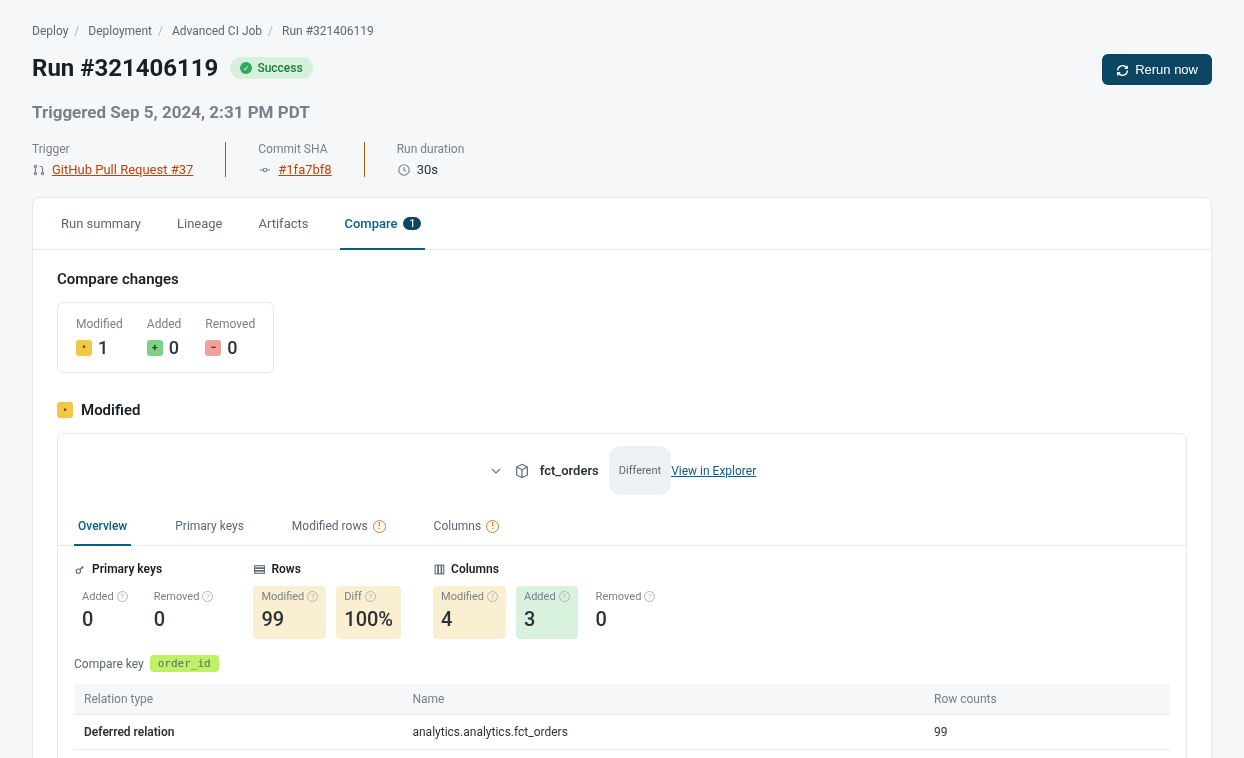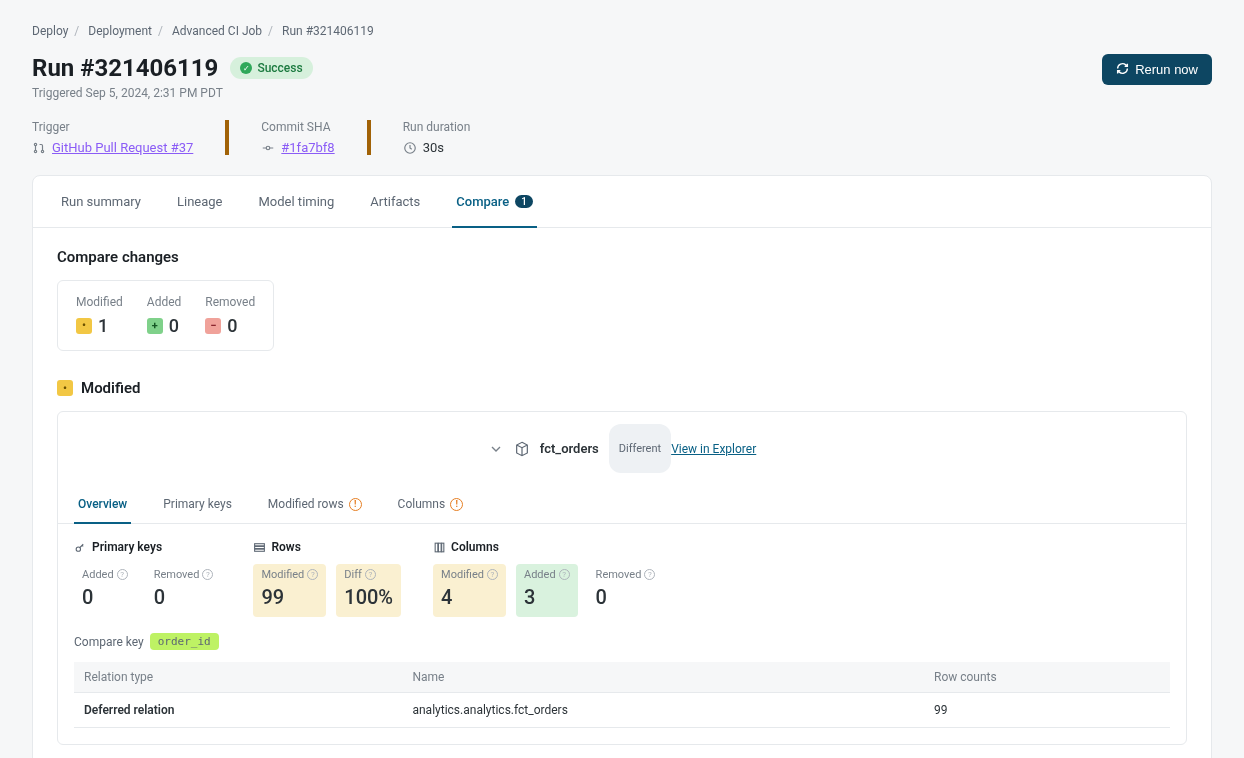--- a/index.html
+++ b/index.html
@@ -9,31 +9,31 @@
 
 .breadcrumb { font-size: 12px; color: #5d6773; margin-bottom: 16px; }
 .breadcrumb a { color: #5d6773; text-decoration: none; }
 .breadcrumb .sep { margin: 0 6px; color: #aeb4bb; }
 
 .header-row { display: flex; justify-content: space-between; align-items: flex-start; margin-bottom: 20px; }
 .title-block { display: flex; align-items: center; gap: 12px; }
 .title-block h1 { font-size: 24px; font-weight: 700; color: #1a1f24; }
 .status-pill { background: #d6f0dc; color: #1b7a3f; font-size: 12px; font-weight: 500; padding: 4px 10px; border-radius: 12px; display: inline-flex; align-items: center; gap: 5px; }
 .status-pill .dot { width: 12px; height: 12px; border-radius: 50%; background: #2fa85a; display:flex; align-items:center; justify-content:center; color:#fff; font-size:8px; }
-.triggered { font-size: 12px; color: #788089; margin-top: 4px; }
-
-.rerun-btn { background: #0d4662; color: #fff; border: none; border-radius: 6px; padding: 8px 14px; font-size: 13px; font-weight: 500; cursor: pointer; display: inline-flex; align-items: flex-start; gap: 6px; }
+.triggered { font-size: 17px; color: #788089; margin-top: 20px; font-weight: bold; }
+
+.rerun-btn { background: #0d4662; color: #fff; border: none; border-radius: 6px; padding: 8px 14px; font-size: 13px; font-weight: 500; cursor: pointer; display: inline-flex; align-items: flex-end; gap: 6px; }
 .rerun-btn svg { width: 13px; height: 13px; }
 
 .meta-row { display: flex; gap: 0; margin-top: 16px; }
-.meta-item { padding-right: 32px; margin-right: 32px; border-right: 4px solid #a16207; }
+.meta-item { padding-right: 32px; margin-right: 32px; border-right: 1px solid #a16207; }
 .meta-item:last-child { border-right: none; }
 .meta-label { font-size: 12px; color: #788089; margin-bottom: 6px; }
 .meta-value { font-size: 13px; display: flex; align-items: center; gap: 6px; }
-.meta-value a { color: #8b5cf6; text-decoration: underline; }
+.meta-value a { color: #c2410c; text-decoration: underline; }
 .meta-icon { width: 14px; height: 14px; color: #788089; }
 
 .card { background: #fff; border: 1px solid #e6e9ec; border-radius: 8px; margin-top: 20px; }
 
 .tabs { display: flex; border-bottom: 1px solid #e6e9ec; padding: 0 24px; gap: 28px; }
 .tab { padding: 18px 4px; font-size: 13px; color: #5d6773; cursor: pointer; position: relative; display: flex; align-items: center; gap: 6px; }
 .tab.active { color: #096085; font-weight: 500; }
 .tab.active::after { content:''; position:absolute; bottom:-1px; left:0; right:0; height:2px; background:#096085; }
 .tab-badge { background: #0d4662; color: #fff; font-size: 10px; border-radius: 10px; padding: 1px 6px; min-width: 16px; text-align: center; }
 
@@ -56,21 +56,21 @@
 
 .model-card { border: 1px solid #e6e9ec; border-radius: 6px; }
 .model-header { display: flex; justify-content: center; align-items: center; padding: 12px 16px; }
 .model-header-left { display: flex; align-items: center; gap: 10px; }
 .chevron { width: 16px; height: 16px; color: #788089; cursor: pointer; }
 .cube-icon { width: 16px; height: 16px; color: #5d6773; }
 .model-name { font-size: 13px; font-weight: 600; }
 .diff-pill { font-size: 11px; background: #eef1f4; color: #5d6773; padding: 18px 10px; border-radius: 12px; }
 .view-link { font-size: 12px; color: #096085; text-decoration: underline; cursor: pointer; }
 
-.inner-tabs { display: flex; gap: 28px; padding: 0 16px; border-bottom: 1px solid #e6e9ec; }
+.inner-tabs { display: flex; gap: 40px; padding: 0 16px; border-bottom: 1px solid #e6e9ec; }
 .inner-tab { padding: 12px 4px; font-size: 12px; color: #5d6773; cursor: pointer; display: flex; align-items: center; gap: 5px; }
 .inner-tab.active { color: #096085; font-weight: 500; position: relative; }
 .inner-tab.active::after { content:''; position:absolute; bottom:-1px; left:0; right:0; height:2px; background:#096085; }
 .warn-icon { width: 13px; height: 13px; border: 1.5px solid #e67e22; border-radius: 50%; display: flex; align-items: center; justify-content: center; color: #e67e22; font-size: 9px; font-weight: 700; }
 
 .overview { padding: 16px; display: flex; gap: 32px; }
 .group { }
 .group-title { font-size: 12px; font-weight: 600; color: #1a1f24; margin-bottom: 10px; display: flex; align-items: center; gap: 5px; }
 .group-title svg { width: 13px; height: 13px; color: #5d6773; }
 .metrics-row { display: flex; gap: 10px; }
@@ -153,21 +153,20 @@
           </svg>
         <span>30s</span>
       </div>
     </div>
   </div>
 
   <div class="card">
     <div class="tabs">
       <div class="tab">Run summary</div>
       <div class="tab">Lineage</div>
-      <div class="tab">Model timing</div>
       <div class="tab">Artifacts</div>
       <div class="tab active">
         <span>Compare</span>
         <span class="tab-badge">1</span>
       </div>
     </div>
 
     <div class="content">
       <div class="section-title">Compare changes</div>
 

